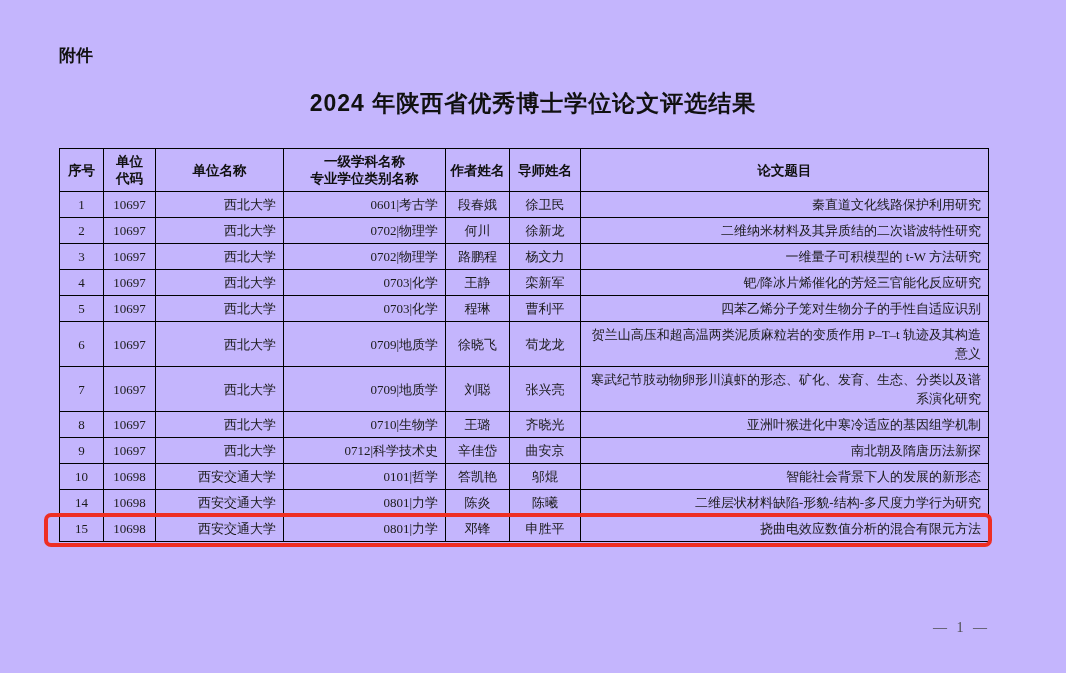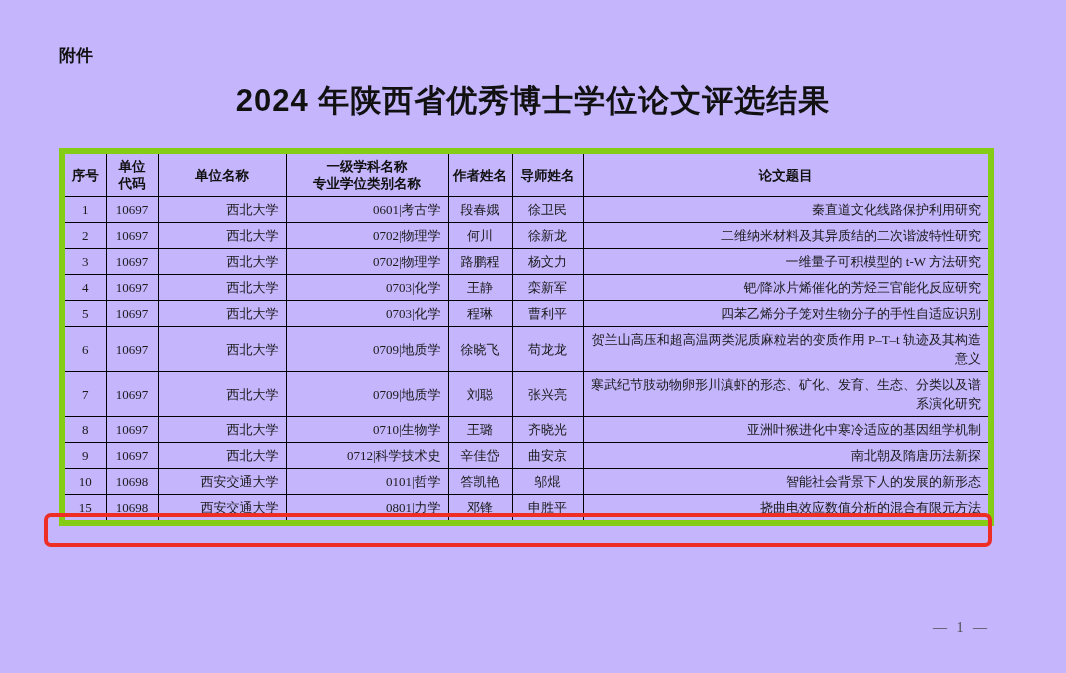--- a/index.html
+++ b/index.html
@@ -21,41 +21,41 @@
     left: 59px;
     top: 44px;
     font-family: "Liberation Sans", "DejaVu Sans", sans-serif;
     font-weight: bold;
     font-size: 17px;
     color: #111;
   }
   .doc-title {
     position: absolute;
     left: 0;
-    top: 80px;
+    top: 88px;
     width: 1066px;
     margin: 0;
     text-align: center;
     font-family: "Liberation Sans", "DejaVu Sans", sans-serif;
     font-weight: bold;
-    font-size: 31px;
+    font-size: 23px;
     letter-spacing: 1px;
     color: #111;
   }
   .table-wrap {
     position: absolute;
     left: 59px;
     top: 148px;
     width: 929px;
   }
   table.results {
     width: 929px;
     border-collapse: collapse;
     table-layout: fixed;
-    border: 6px solid #84cc16;
+    border: 1px solid #84cc16;
     font-size: 13px;
   }
   table.results th,
   table.results td {
     border: 1px solid #000;
     vertical-align: middle;
     overflow: hidden;
   }
   table.results th {
     font-family: "Liberation Sans", "DejaVu Sans", sans-serif;
@@ -211,20 +211,29 @@
           <tr>
     <td class="center">10</td>
     <td class="center">10698</td>
     <td class="left">西安交通大学</td>
     <td class="left">0101|哲学</td>
     <td class="center">答凯艳</td>
     <td class="center">邬焜</td>
     <td class="left">智能社会背景下人的发展的新形态</td>
   </tr>
           <tr>
+    <td class="center">14</td>
+    <td class="center">10698</td>
+    <td class="left">西安交通大学</td>
+    <td class="left">0801|力学</td>
+    <td class="center">陈炎</td>
+    <td class="center">陈曦</td>
+    <td class="left">二维层状材料缺陷-形貌-结构-多尺度力学行为研究</td>
+  </tr>
+          <tr>
     <td class="center">15</td>
     <td class="center">10698</td>
     <td class="left">西安交通大学</td>
     <td class="left">0801|力学</td>
     <td class="center">邓锋</td>
     <td class="center">申胜平</td>
     <td class="left">挠曲电效应数值分析的混合有限元方法</td>
   </tr>
         </tbody>
     </table>

